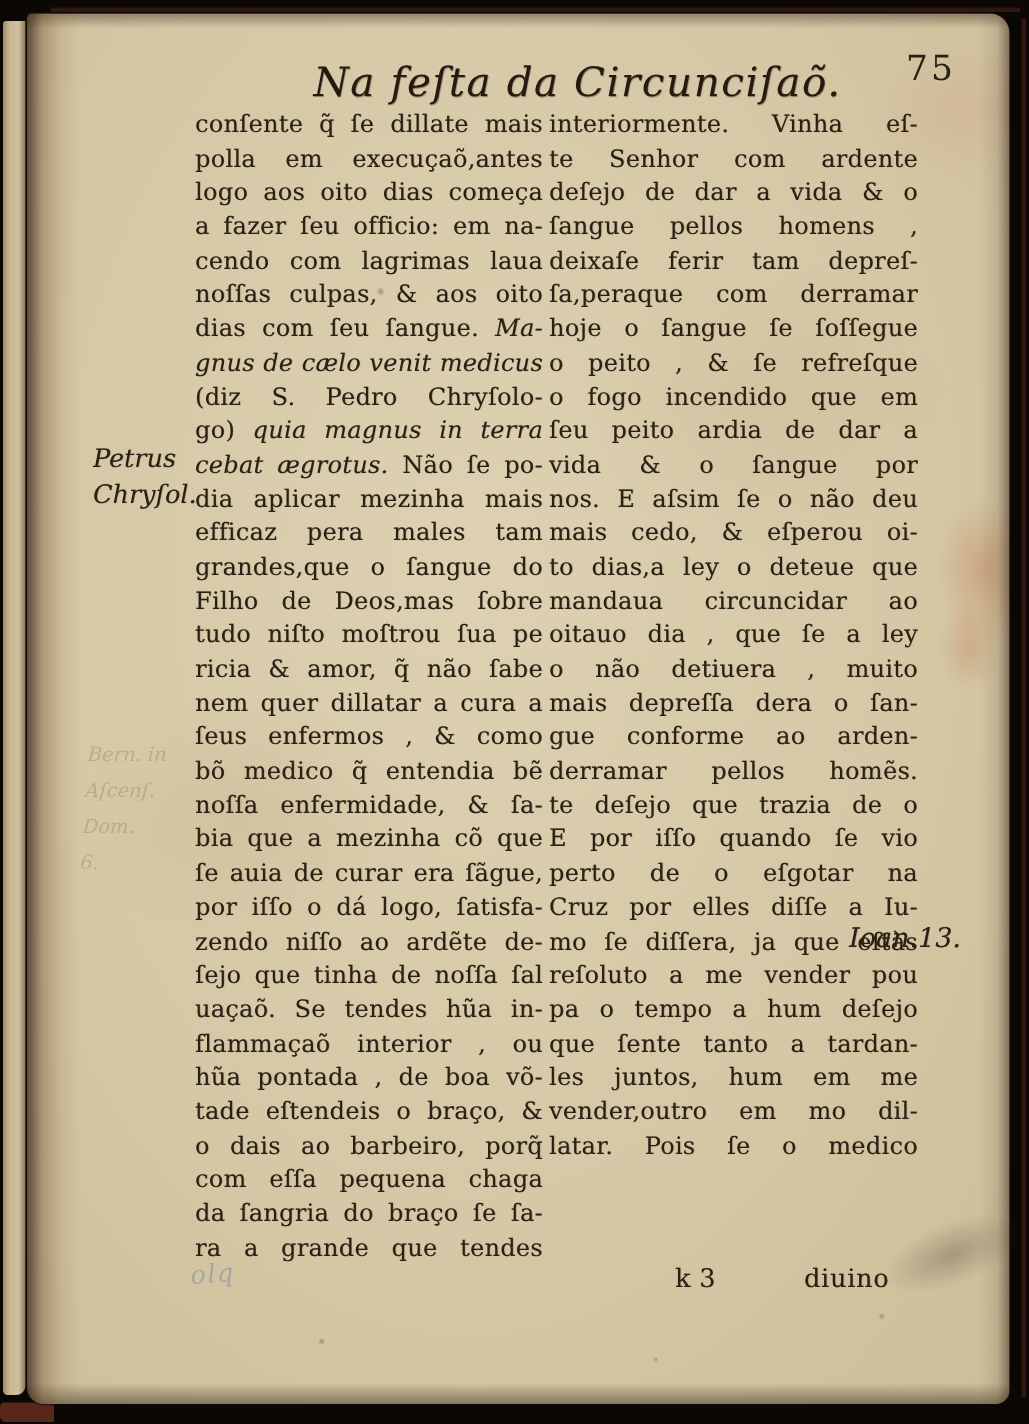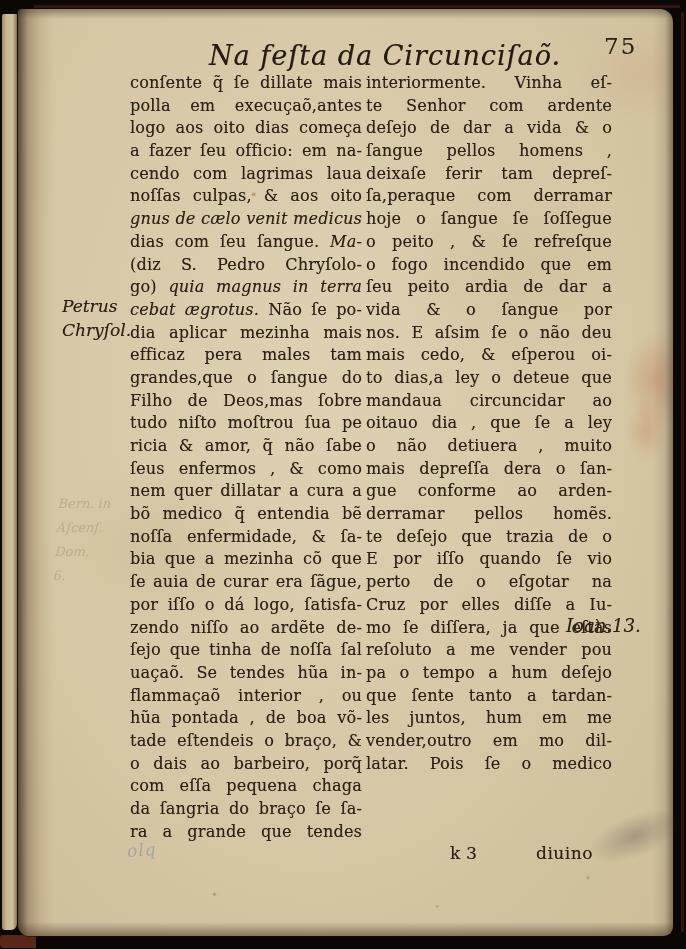--- a/index.html
+++ b/index.html
@@ -108,33 +108,33 @@
     <div>6.</div>
   </div>
 
   <div class="col col-left">
       <div class="line"><span>conſente q̃ ſe dillate mais</span></div>
       <div class="line"><span>polla em execuçaõ,antes</span></div>
       <div class="line"><span>logo aos oito dias começa</span></div>
       <div class="line"><span>a fazer ſeu officio: em na-</span></div>
       <div class="line"><span>cendo com lagrimas laua</span></div>
       <div class="line"><span>noſſas culpas, &amp; aos oito</span></div>
+      <div class="line"><span>dias com ſeu ſangue. </span><span class="it">Ma-</span></div>
       <div class="line"><span class="it">gnus de cælo venit medicus</span></div>
-      <div class="line"><span>dias com ſeu ſangue. </span><span class="it">Ma-</span></div>
       <div class="line"><span>(diz S. Pedro Chryſolo-</span></div>
       <div class="line"><span>go) </span><span class="it">quia magnus in terra ia-</span></div>
       <div class="line"><span class="it">cebat ægrotus. </span><span>Não ſe po-</span></div>
       <div class="line"><span>dia aplicar mezinha mais</span></div>
       <div class="line"><span>efficaz pera males tam</span></div>
       <div class="line"><span>grandes,que o ſangue do</span></div>
       <div class="line"><span>Filho de Deos,mas ſobre</span></div>
       <div class="line"><span>tudo niſto moſtrou ſua pe</span></div>
       <div class="line"><span>ricia &amp; amor, q̃ não ſabe</span></div>
+      <div class="line"><span>nem quer dillatar a cura a</span></div>
       <div class="line"><span>ſeus enfermos , &amp; como</span></div>
-      <div class="line"><span>nem quer dillatar a cura a</span></div>
       <div class="line"><span>bõ medico q̃ entendia bẽ</span></div>
       <div class="line"><span>noſſa enfermidade, &amp; ſa-</span></div>
       <div class="line"><span>bia que a mezinha cõ que</span></div>
       <div class="line"><span>ſe auia de curar era ſãgue,</span></div>
       <div class="line"><span>por iſſo o dá logo, ſatisfa-</span></div>
       <div class="line"><span>zendo niſſo ao ardẽte de-</span></div>
       <div class="line"><span>ſejo que tinha de noſſa ſal</span></div>
       <div class="line"><span>uaçaõ. Se tendes hũa in-</span></div>
       <div class="line"><span>flammaçaõ interior , ou</span></div>
       <div class="line"><span>hũa pontada , de boa võ-</span></div>

